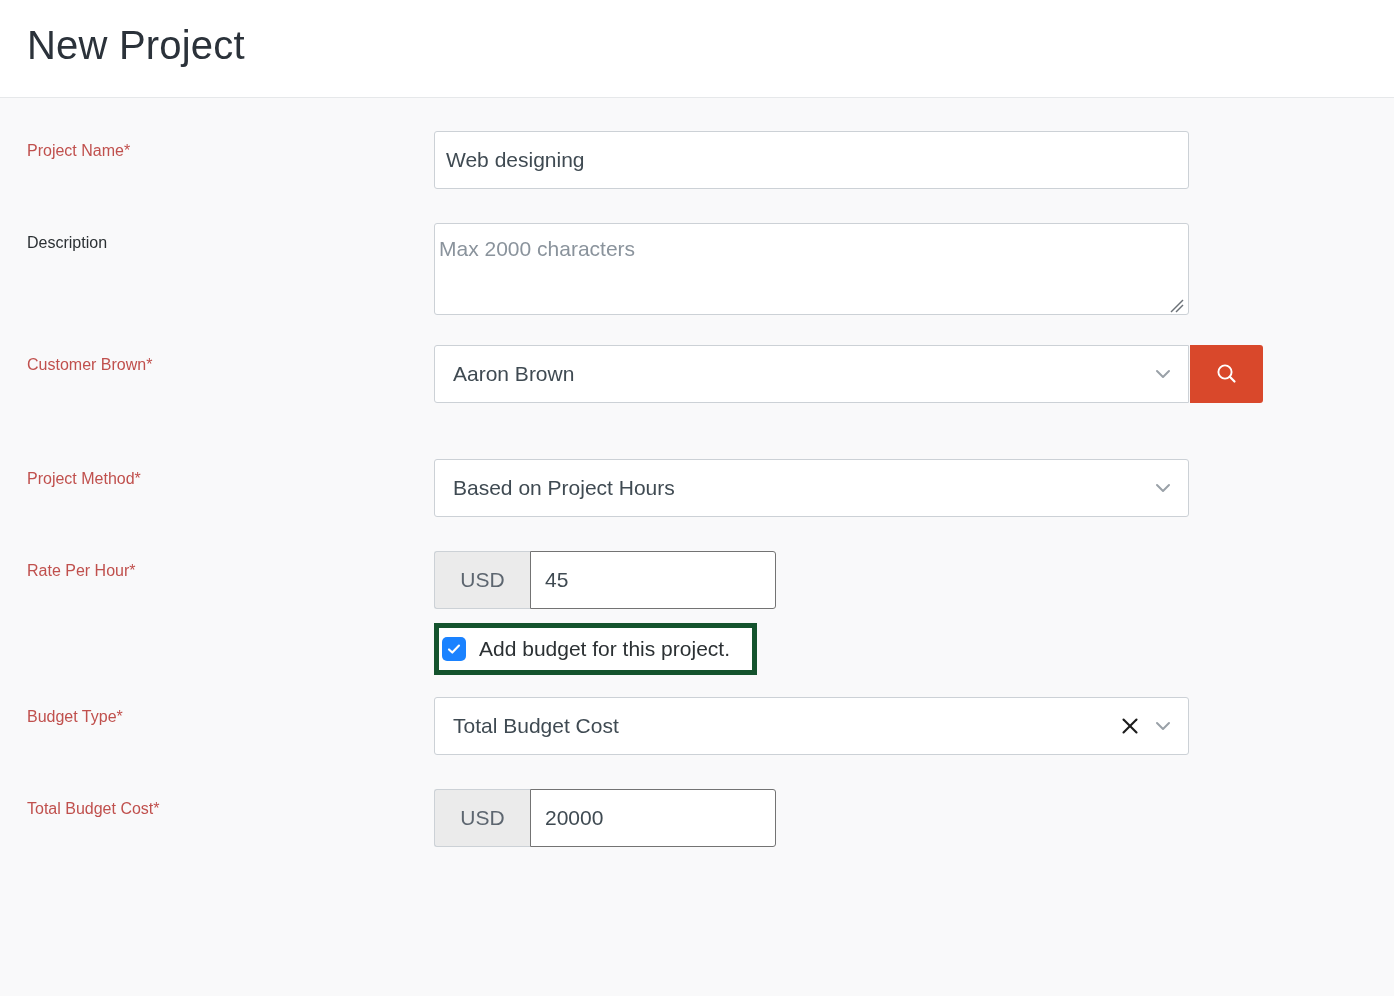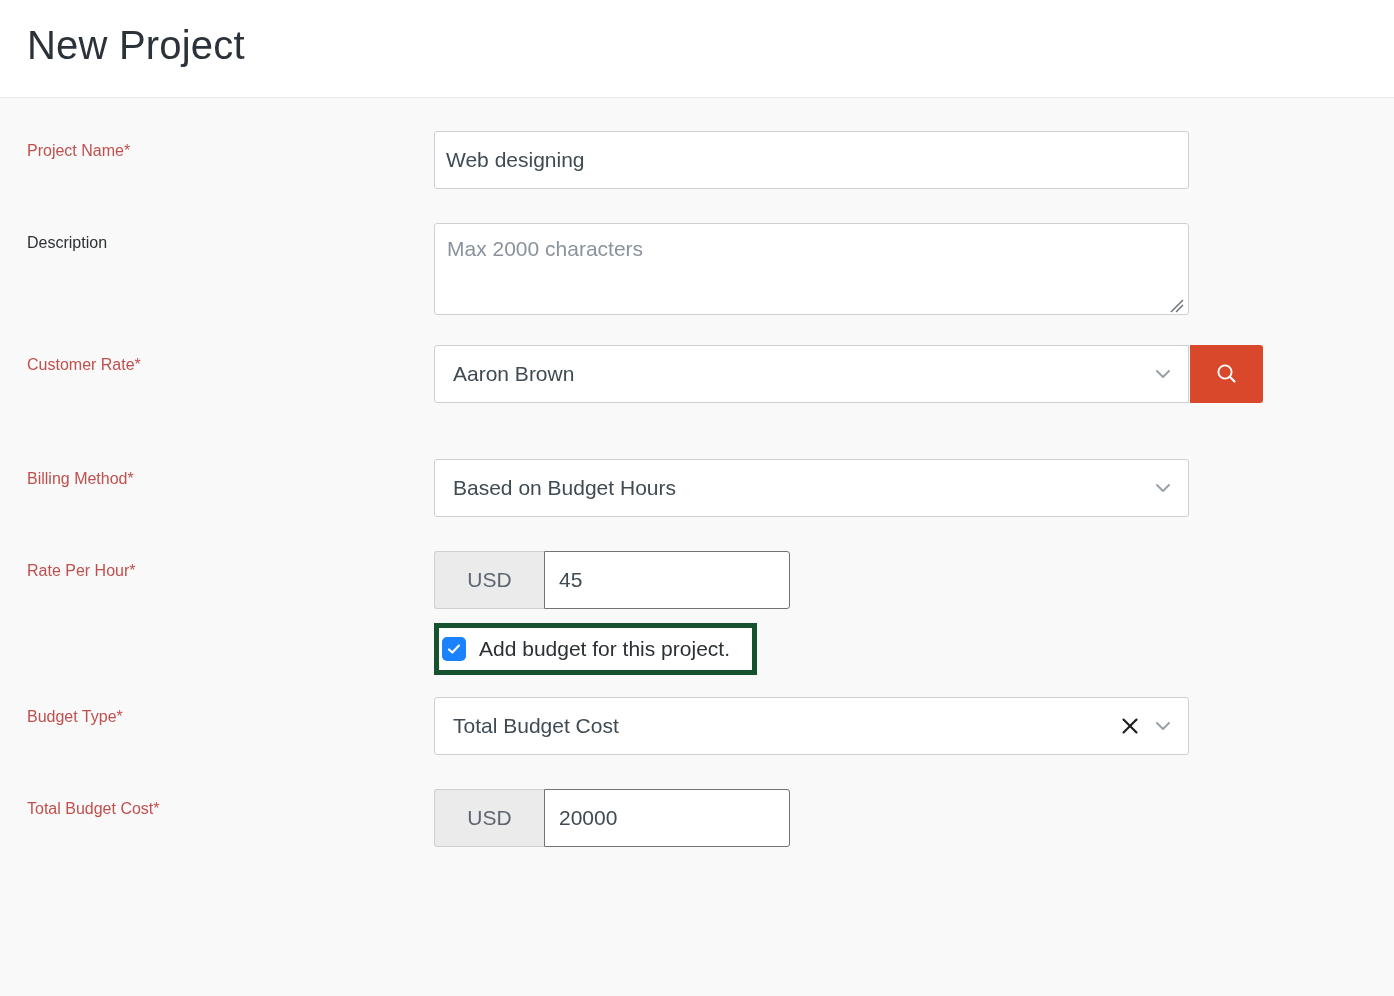--- a/index.html
+++ b/index.html
@@ -76,21 +76,21 @@
   .textarea-wrap { position: relative; width: 755px; }
   .textarea-input {
     width: 755px;
     height: 92px;
     border: 1px solid #ccd1d6;
     border-radius: 3px;
     background: #ffffff;
     font-family: "Liberation Sans", sans-serif;
     font-size: 21px;
     color: #3f4a52;
-    padding: 13px 12px;
+    padding: 13px 4px;
     outline: none;
     resize: none;
     overflow: hidden;
   }
   .textarea-input::placeholder { color: #8a939c; }
   .resize-grip {
     position: absolute;
     right: 5px;
     bottom: 6px;
     width: 14px;
@@ -146,21 +146,21 @@
     margin-left: 1px;
     display: flex;
     align-items: center;
     justify-content: center;
     cursor: pointer;
   }
 
   
   .currency-group { display: flex; align-items: stretch; }
   .currency-prefix {
-    width: 110px;
+    width: 96px;
     height: 58px;
     background: #ebebeb;
     border: 1px solid #ccd1d6;
     border-right: none;
     border-radius: 3px 0 0 3px;
     display: flex;
     align-items: center;
     justify-content: center;
     font-size: 21px;
     color: #5d6670;
@@ -250,21 +250,21 @@
           <line x1="1" y1="13" x2="13" y2="1" stroke="#6b7177" stroke-width="1.4"></line>
           <line x1="6" y1="13" x2="13" y2="6" stroke="#6b7177" stroke-width="1.4"></line>
         </svg>
       </div>
     </div>
   </div>
 
   <div class="spacer-26"></div>
 
   <div class="form-row">
-    <div class="form-label">Customer Rate*</div>
+    <div class="form-label">Customer Brown*</div>
     <div class="form-control">
       <div class="lookup-group">
         <div class="select-wrap">
           <div class="select-box">
             <span>Aaron Brown</span>
           </div>
           <svg class="select-chevron" viewBox="0 0 20 20">
             <polyline points="4,7 10,13 16,7" fill="none" stroke="#9aa1a8" stroke-width="2" stroke-linecap="round" stroke-linejoin="round"></polyline>
           </svg>
         </div>
@@ -277,25 +277,25 @@
       </div>
     </div>
   </div>
 
   <div class="spacer-22"></div>
 
 
   <div class="spacer-34"></div>
 
   <div class="form-row">
-    <div class="form-label">Billing Method*</div>
+    <div class="form-label">Project Method*</div>
     <div class="form-control">
       <div class="select-wrap">
         <div class="select-box">
-          <span>Based on Budget Hours</span>
+          <span>Based on Project Hours</span>
         </div>
         <svg class="select-chevron" viewBox="0 0 20 20">
           <polyline points="4,7 10,13 16,7" fill="none" stroke="#9aa1a8" stroke-width="2" stroke-linecap="round" stroke-linejoin="round"></polyline>
         </svg>
       </div>
     </div>
   </div>
 
   <div class="spacer-34"></div>
 

